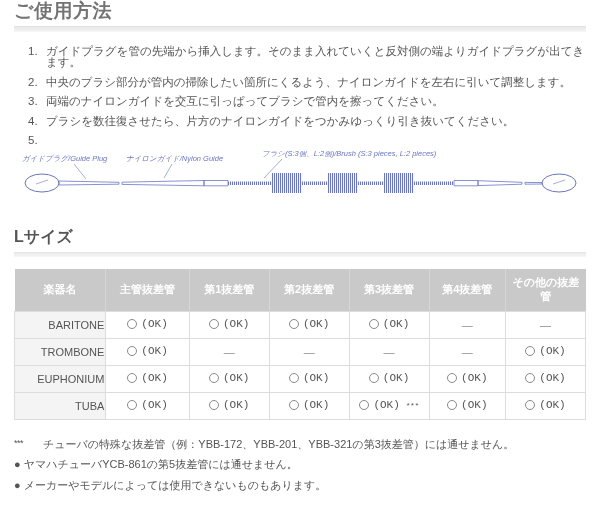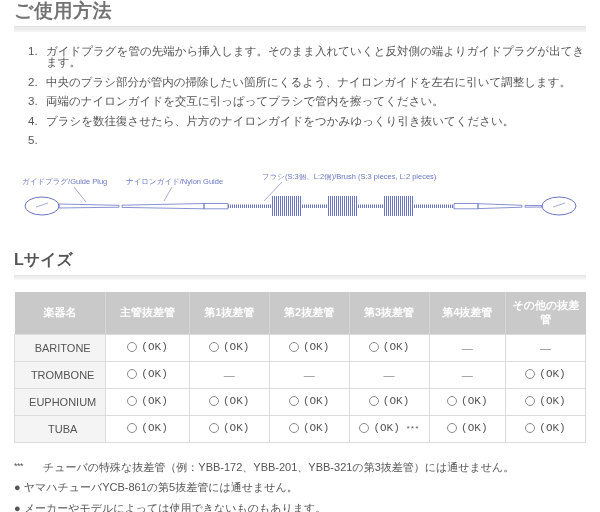--- a/index.html
+++ b/index.html
@@ -58,22 +58,23 @@
     width: 18px;
     color: #555555;
   }
   .step-txt {
     flex: 1 1 auto;
   }
 
   
   .diagram-wrap {
     position: relative;
-    margin-top: 23px;
+    margin-top: 0;
     height: 62px;
+    font-style: italic;
   }
   .diagram-wrap svg {
     display: block;
   }
 
   
   .lsize-head {
     font-size: 16px;
     font-weight: bold;
     color: #555555;
@@ -110,21 +111,21 @@
   table.compat td {
     height: 24px;
     text-align: center;
     vertical-align: middle;
     border: 1px solid #dcdcdc;
     color: #555555;
     font-size: 11px;
     background: #ffffff;
   }
   table.compat td.name-cell {
-    text-align: center;
+    text-align: right;
     padding-left: 6px;
     background: #f4f4f4;
     color: #555555;
     font-size: 11px;
   }
   .okmark {
     display: inline-flex;
     align-items: center;
     gap: 4px;
     white-space: nowrap;

